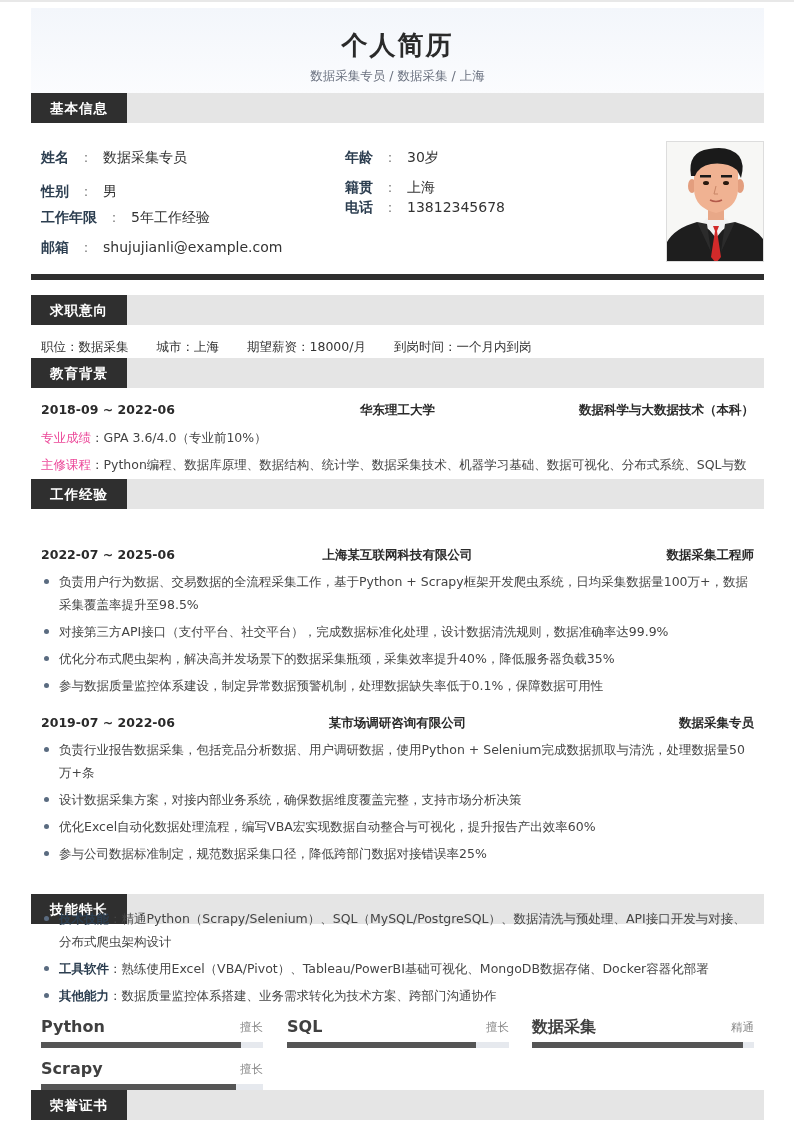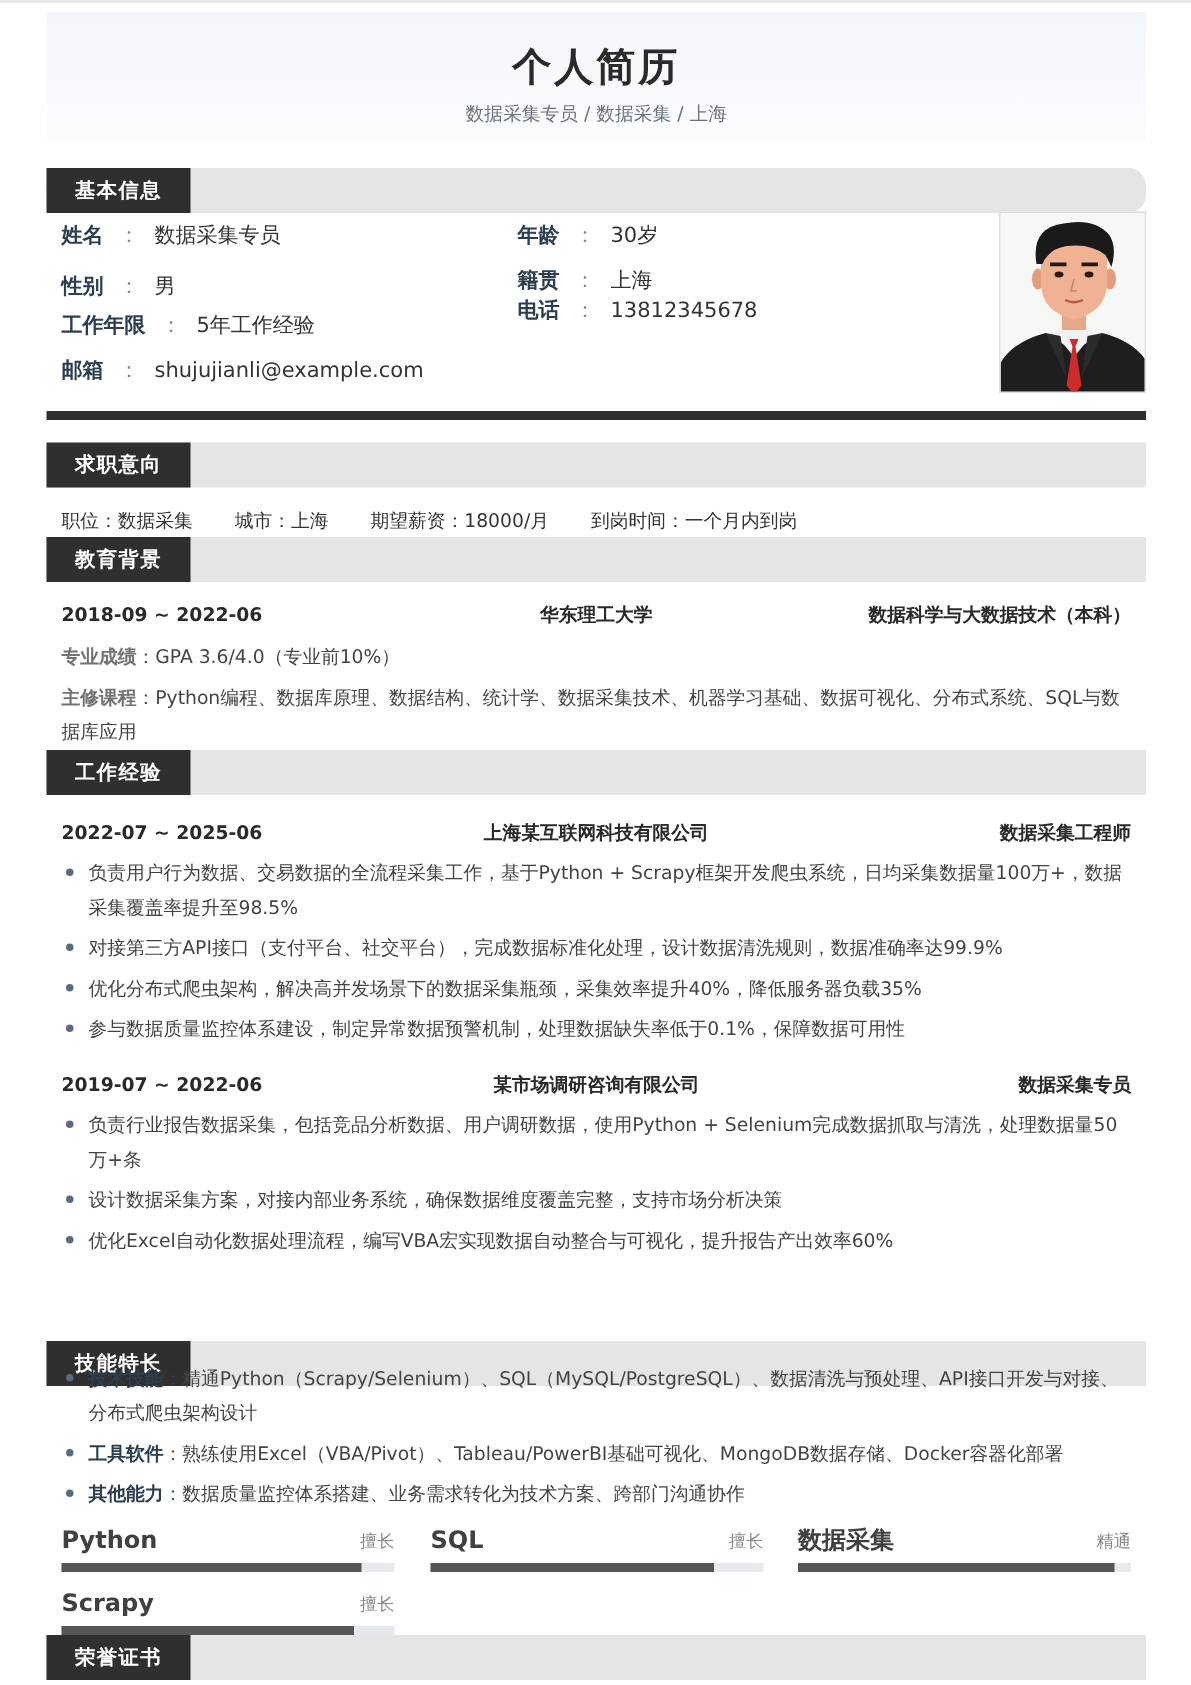--- a/index.html
+++ b/index.html
@@ -16,42 +16,42 @@
   .info-row .sep { color: #888; margin: 0 10px; }
   .photo { position: absolute; left: 666px; top: 139px; width: 98px; height: 121px; border: 1px solid #ddd; background: #f8f8f8; overflow: hidden; }
   .divider { position: absolute; left: 31px; top: 272px; width: 733px; height: 6px; background: #2f2f2f; }
   .intent { position: absolute; left: 41px; top: 336px; font-size: 12.5px; color: #333; white-space: nowrap; line-height: 18px; }
   .intent span { margin-right: 28px; }
   .entry-head { position: absolute; left: 41px; width: 713px; height: 18px; font-size: 12.5px; font-weight: bold; color: #2a2a2a; line-height: 18px; }
   .entry-head .l { position: absolute; left: 0; }
   .entry-head .c { position: absolute; left: 0; width: 100%; text-align: center; }
   .entry-head .r { position: absolute; right: 0; }
   .para { position: absolute; left: 41px; width: 715px; font-size: 12.5px; color: #444; line-height: 23px; }
-  .para .k { font-weight: bold; color: #737373; }
+  .para .k { font-weight: normal; color: #ec4899; }
   .bullets { position: absolute; left: 41px; width: 715px; list-style: none; font-size: 12.5px; color: #444; }
   .bullets li { position: relative; padding-left: 18px; line-height: 23px; margin-bottom: 4px; }
   .bullets li::before { content: ""; position: absolute; left: 3px; top: 9px; width: 5px; height: 5px; border-radius: 50%; background: #5a6b80; }
   .bullets li .k { font-weight: bold; color: #2c3e50; }
   .skill { position: absolute; width: 222px; }
   .skill .nm { position: absolute; left: 0; top: 0; font-size: 16px; font-weight: bold; color: #404040; line-height: 18px; }
   .skill .lv { position: absolute; right: 0; top: 0; font-size: 11.5px; color: #888; line-height: 18px; }
   .skill .track { position: absolute; left: 0; top: 24px; width: 222px; height: 6px; background: #e6e9ee; }
   .skill .fill { height: 6px; background: #555; }
 </style>
 </head>
 <body>
 
 <div class="page">
 
   <div class="header">
     <div class="title">个人简历</div>
     <div class="subtitle">数据采集专员 / 数据采集 / 上海</div>
   </div>
 
-  <div class="section-bar" style="top:110px;border-radius:12px;">
+  <div class="section-bar" style="top:91px;">
     <div class="tag">基本信息</div>
   </div>
 
   <div class="info-row" style="left:41px; top:146px;">
     <span class="lbl">姓名</span><span class="sep">：</span><span>数据采集专员</span>
   </div>
   <div class="info-row" style="left:345px; top:146px;">
     <span class="lbl">年龄</span><span class="sep">：</span><span>30岁</span>
   </div>
   <div class="info-row" style="left:41px; top:180px;">
@@ -121,21 +121,21 @@
     <span class="c">华东理工大学</span>
     <span class="r">数据科学与大数据技术（本科）</span>
   </div>
   <div class="para" style="top:424px;">
     <span class="k">专业成绩</span><span>：GPA 3.6/4.0（专业前10%）</span>
   </div>
   <div class="para" style="top:451px;">
     <span class="k">主修课程</span><span>：Python编程、数据库原理、数据结构、统计学、数据采集技术、机器学习基础、数据可视化、分布式系统、SQL与数据库应用</span>
   </div>
 
-  <div class="section-bar" style="top:498px;">
+  <div class="section-bar" style="top:477px;">
     <div class="tag">工作经验</div>
   </div>
 
   <div class="entry-head" style="top:544px;">
     <span class="l">2022-07 ~ 2025-06</span>
     <span class="c">上海某互联网科技有限公司</span>
     <span class="r">数据采集工程师</span>
   </div>
   <ul class="bullets" style="top:568px;">
     <li>负责用户行为数据、交易数据的全流程采集工作，基于Python + Scrapy框架开发爬虫系统，日均采集数据量100万+，数据采集覆盖率提升至98.5%</li>
@@ -146,20 +146,21 @@
 
   <div class="entry-head" style="top:712px;">
     <span class="l">2019-07 ~ 2022-06</span>
     <span class="c">某市场调研咨询有限公司</span>
     <span class="r">数据采集专员</span>
   </div>
   <ul class="bullets" style="top:736px;">
     <li>负责行业报告数据采集，包括竞品分析数据、用户调研数据，使用Python + Selenium完成数据抓取与清洗，处理数据量50万+条</li>
     <li>设计数据采集方案，对接内部业务系统，确保数据维度覆盖完整，支持市场分析决策</li>
     <li>优化Excel自动化数据处理流程，编写VBA宏实现数据自动整合与可视化，提升报告产出效率60%</li>
+    <li>参与公司数据标准制定，规范数据采集口径，降低跨部门数据对接错误率25%</li>
   </ul>
 
   <div class="section-bar" style="top:892px;">
     <div class="tag">技能特长</div>
   </div>
   <ul class="bullets" style="top:905px;">
     <li><span class="k">技术技能</span><span>：精通Python（Scrapy/Selenium）、SQL（MySQL/PostgreSQL）、数据清洗与预处理、API接口开发与对接、分布式爬虫架构设计</span></li>
     <li><span class="k">工具软件</span><span>：熟练使用Excel（VBA/Pivot）、Tableau/PowerBI基础可视化、MongoDB数据存储、Docker容器化部署</span></li>
     <li><span class="k">其他能力</span><span>：数据质量监控体系搭建、业务需求转化为技术方案、跨部门沟通协作</span></li>
   </ul>

